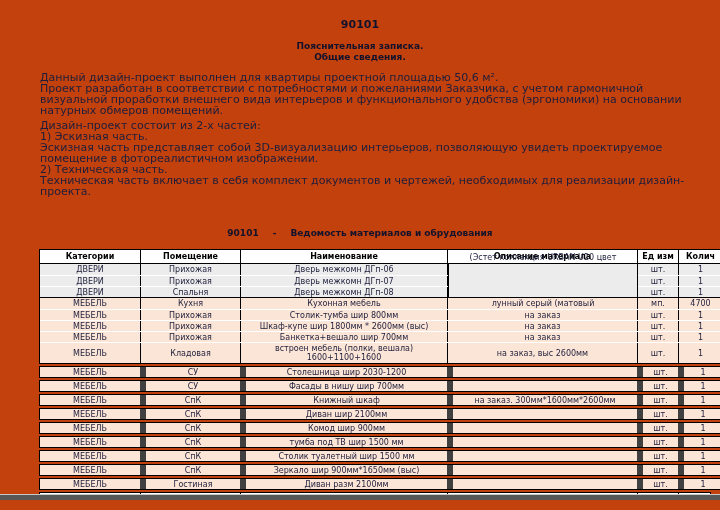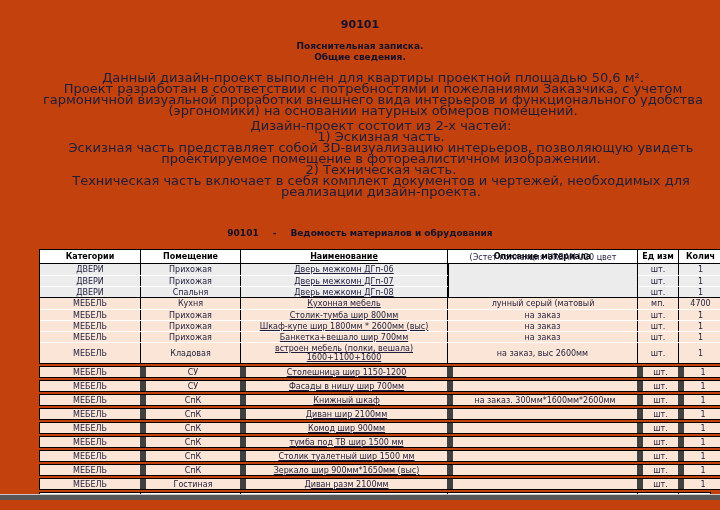--- a/index.html
+++ b/index.html
@@ -5,38 +5,38 @@
   html,body { margin:0; padding:0; background:#fff; }
   * { box-sizing:border-box; }
   .page {
     position:relative; width:720px; height:510px; background:#c2410c;
     font-family:"DejaVu Sans","Liberation Sans",sans-serif;
     color:#1e1e3c; overflow:hidden;
   }
   .center { text-align:center; width:100%; }
   .doc-number { position:absolute; top:18px; left:0; font-size:11px; font-weight:bold; color:#12122c; }
   .doc-title { position:absolute; top:41px; left:0; font-size:9px; font-weight:bold; color:#12122c; line-height:11px; }
-  .paras { position:absolute; left:40px; right:14px; font-size:13px; line-height:11px; color:#1e1e3c;text-align:center; }
+  .paras { position:absolute; left:40px; right:14px; font-size:11px; line-height:11px; color:#1e1e3c; }
   .p1 { top:72px; }
-  .p3 { top:120px;margin-left:16px; }
+  .p3 { top:120px; }
   .table-title { position:absolute; top:228px; left:0; width:100%; display:flex; justify-content:center; gap:14px; font-size:9px; font-weight:bold; color:#12122c; }
 
   .ttable { position:absolute; left:27px; top:249px; width:684px;padding-left:12px; }
   .tblock { width:684px; border:1px solid #000; background:#fff; }
   .tblock + .tblock { margin-top:-1px; }
   .trow { display:flex; height:11px; }
   .trow + .trow { border-top:1px solid #fff; }
   .trow.tall { height:21px; }
   .tcell {
     display:flex; align-items:center; justify-content:center;
     font-size:8px; line-height:9px; text-align:center;
     white-space:nowrap; overflow:hidden; color:#1e1e3c;
   }
   .tcell + .tcell { border-left:1px solid #000; }
-  .c1 { flex:0 0 100px; } .c2 { flex:0 0 100px; } .c3 { flex:0 0 207px;text-decoration:underline; }
+  .c1 { flex:0 0 100px; } .c2 { flex:0 0 100px; } .c3 { flex:0 0 207px; }
   .c4 { flex:0 0 190px; } .c5 { flex:0 0 41px; }  .c6 { flex:0 0 44px; }
   .twolines { flex-direction:column; justify-content:center; }
 
   .header-block .trow { height:13px; background:#ffffff; }
   .header-block .tcell { font-weight:bold; color:#000; font-size:8px; }
 
   .doors-block { position:relative; background:#ececec; }
   .doors-desc-overlay {
     position:absolute; left:408px; top:0; width:190px; height:100%;
     background:#ececec; border-left:1px solid #000; border-right:1px solid #000;
@@ -181,21 +181,21 @@
           <div class="tcell c4">на заказ, выс 2600мм</div>
           <div class="tcell c5">шт.</div>
           <div class="tcell c6">1</div>
         </div>
       </div>
 
     <div class="boxed-rows" id="boxed-container">
         <div class="boxrow">
           <div class="tcell c1">МЕБЕЛЬ</div>
           <div class="tcell c2">СУ</div>
-          <div class="tcell c3">Столешница шир 1150-1200</div>
+          <div class="tcell c3">Столешница шир 2030-1200</div>
           <div class="tcell c4"></div>
           <div class="tcell c5">шт.</div>
           <div class="tcell c6">1</div>
         </div>
         <div class="boxrow">
           <div class="tcell c1">МЕБЕЛЬ</div>
           <div class="tcell c2">СУ</div>
           <div class="tcell c3">Фасады в нишу шир 700мм</div>
           <div class="tcell c4"></div>
           <div class="tcell c5">шт.</div>

